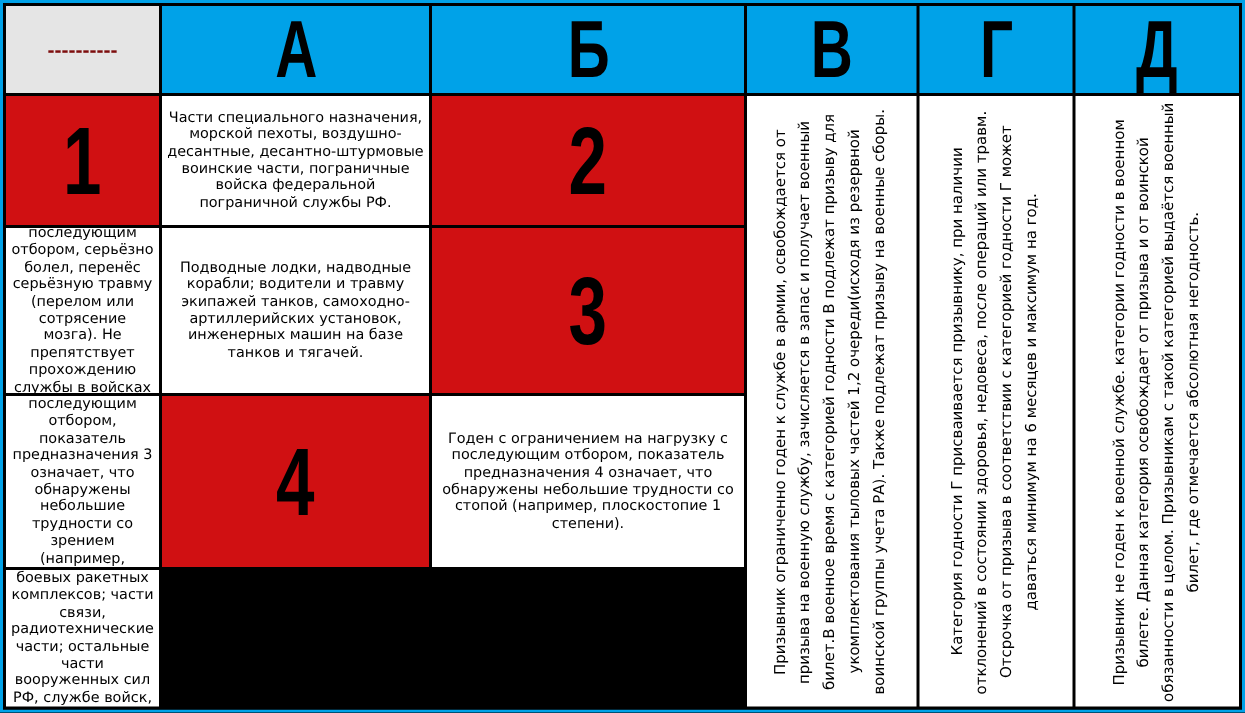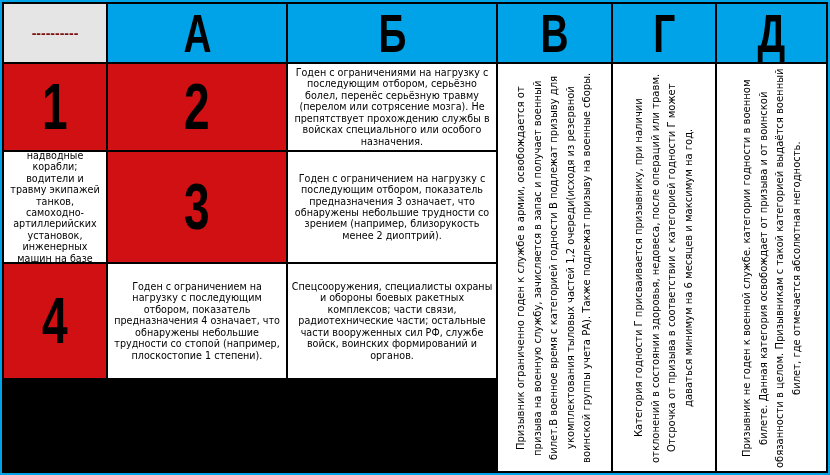--- a/index.html
+++ b/index.html
@@ -98,20 +98,21 @@
   <div class="cell colhead">
       <span>Г</span>
     </div>
   <div class="cell colhead">
       <span>Д</span>
     </div>
 
   <div class="cell rowhead">
       <span>1</span>
     </div>
+  <div class="cell tcell">Части специального назначения, морской пехоты, воздушно-десантные, десантно-штурмовые воинские части, пограничные войска федеральной пограничной службы РФ.</div>
 
   <div class="cell vcell c4">
     <div class="vtext">Призывник ограниченно годен к службе в армии, освобождается от призыва на военную службу, зачисляется в запас и получает военный билет.В военное время с категорией годности В подлежат призыву для укомплектования тыловых частей 1,2 очереди(исходя из резервной воинской группы учета РА). Также подлежат призыву на военные сборы.</div>
   </div>
   <div class="cell vcell c5">
     <div class="vtext">Категория годности Г присваивается призывнику, при наличии отклонений в состоянии здоровья, недовеса, после операций или травм. Отсрочка от призыва в соответствии с категорией годности Г может даваться минимум на 6 месяцев и максимум на год.</div>
   </div>
   <div class="cell vcell c6">
     <div class="vtext">Призывник не годен к военной службе. категории годности в военном билете. Данная категория освобождает от призыва и от воинской обязанности в целом. Призывникам с такой категорией выдаётся военный билет, где отмечается абсолютная негодность.</div>
   </div>

